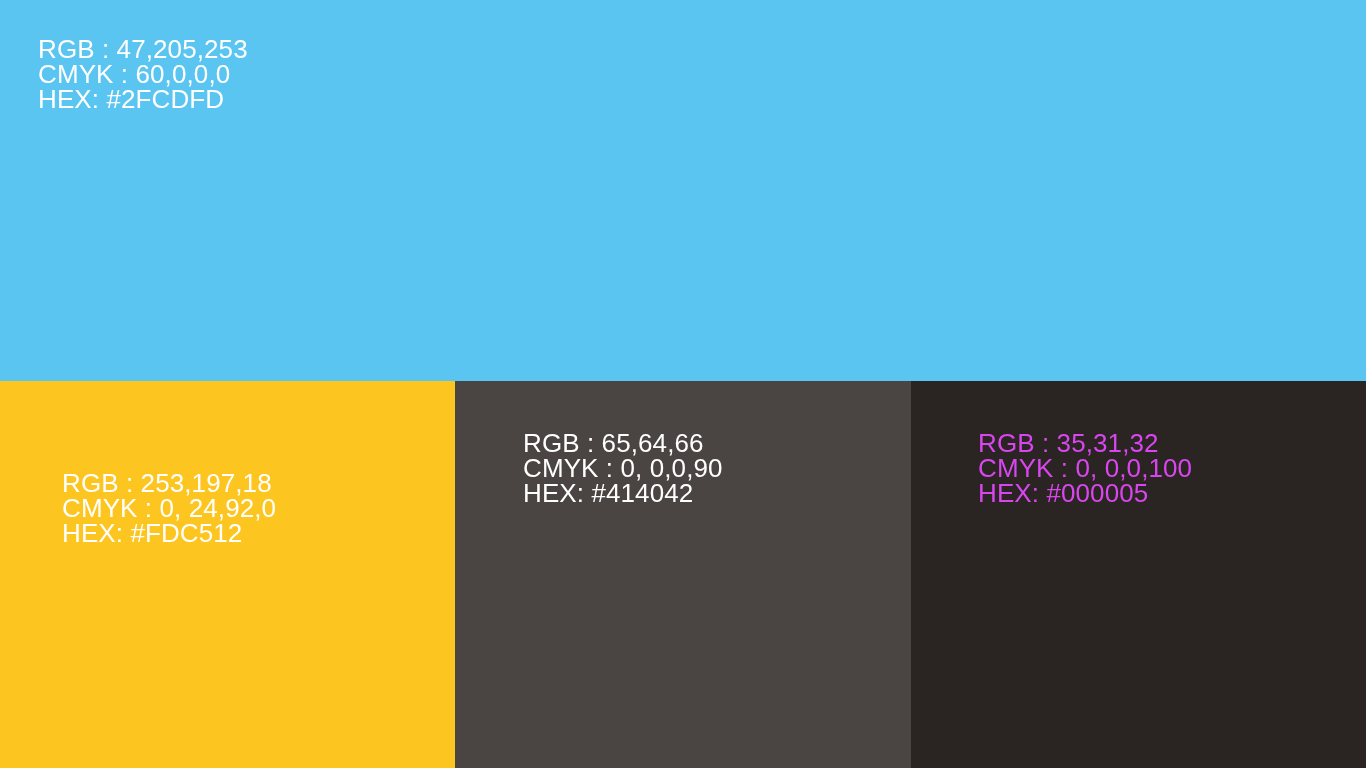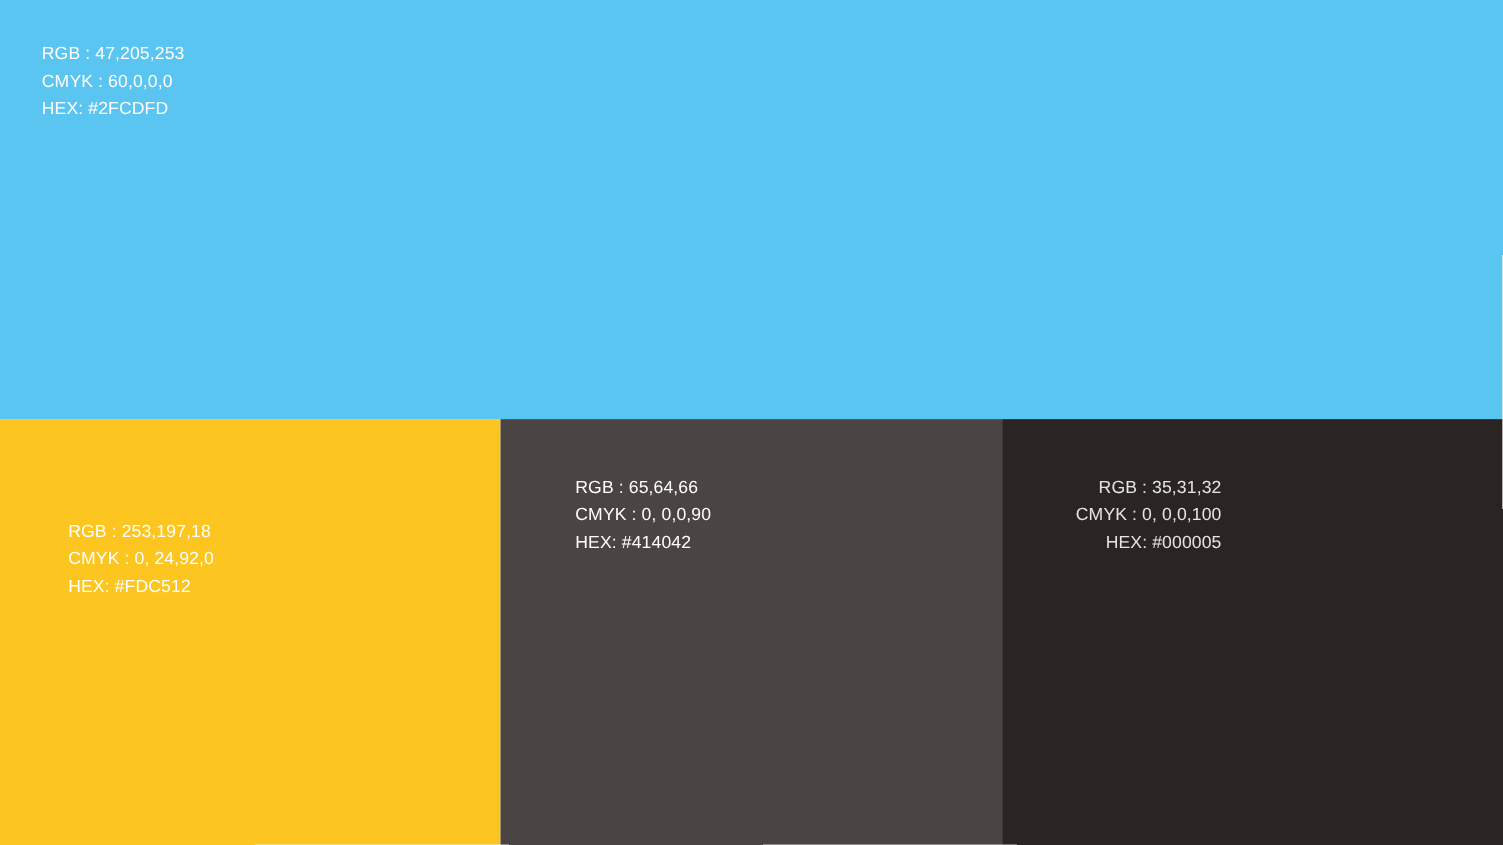--- a/index.html
+++ b/index.html
@@ -51,21 +51,21 @@
   .swatch-quaternary {
     left: 911px;
     top: 381px;
     width: 455px;
     height: 387px;
   }
 
   .swatch-info {
     position: absolute;
     color: #ffffff;
-    font-size: 16px;
+    font-size: 26px;
     line-height: 25px;
     font-weight: 400;
     letter-spacing: 0.1px;
     white-space: nowrap;
   }
 
   .swatch-primary .swatch-info {
     left: 38px;
     top: 37px;
   }
@@ -112,20 +112,20 @@
 
   <div class="swatch swatch-tertiary" style="background-color: rgb(74, 68, 67);">
     <div class="swatch-info" style="color: rgb(255, 255, 255);">
       <span class="info-line">RGB : 65,64,66</span>
       <span class="info-line">CMYK : 0, 0,0,90</span>
       <span class="info-line">HEX: #414042</span>
     </div>
   </div>
 
   <div class="swatch swatch-quaternary" style="background-color: rgb(42, 37, 34);">
-    <div class="swatch-info" style="color: #e5e5e5; text-align: right;">
+    <div class="swatch-info" style="color: #d946ef;">
       <span class="info-line">RGB : 35,31,32</span>
       <span class="info-line">CMYK : 0, 0,0,100</span>
       <span class="info-line">HEX: #000005</span>
     </div>
   </div>
 
 </div>
 
 </body></html>

